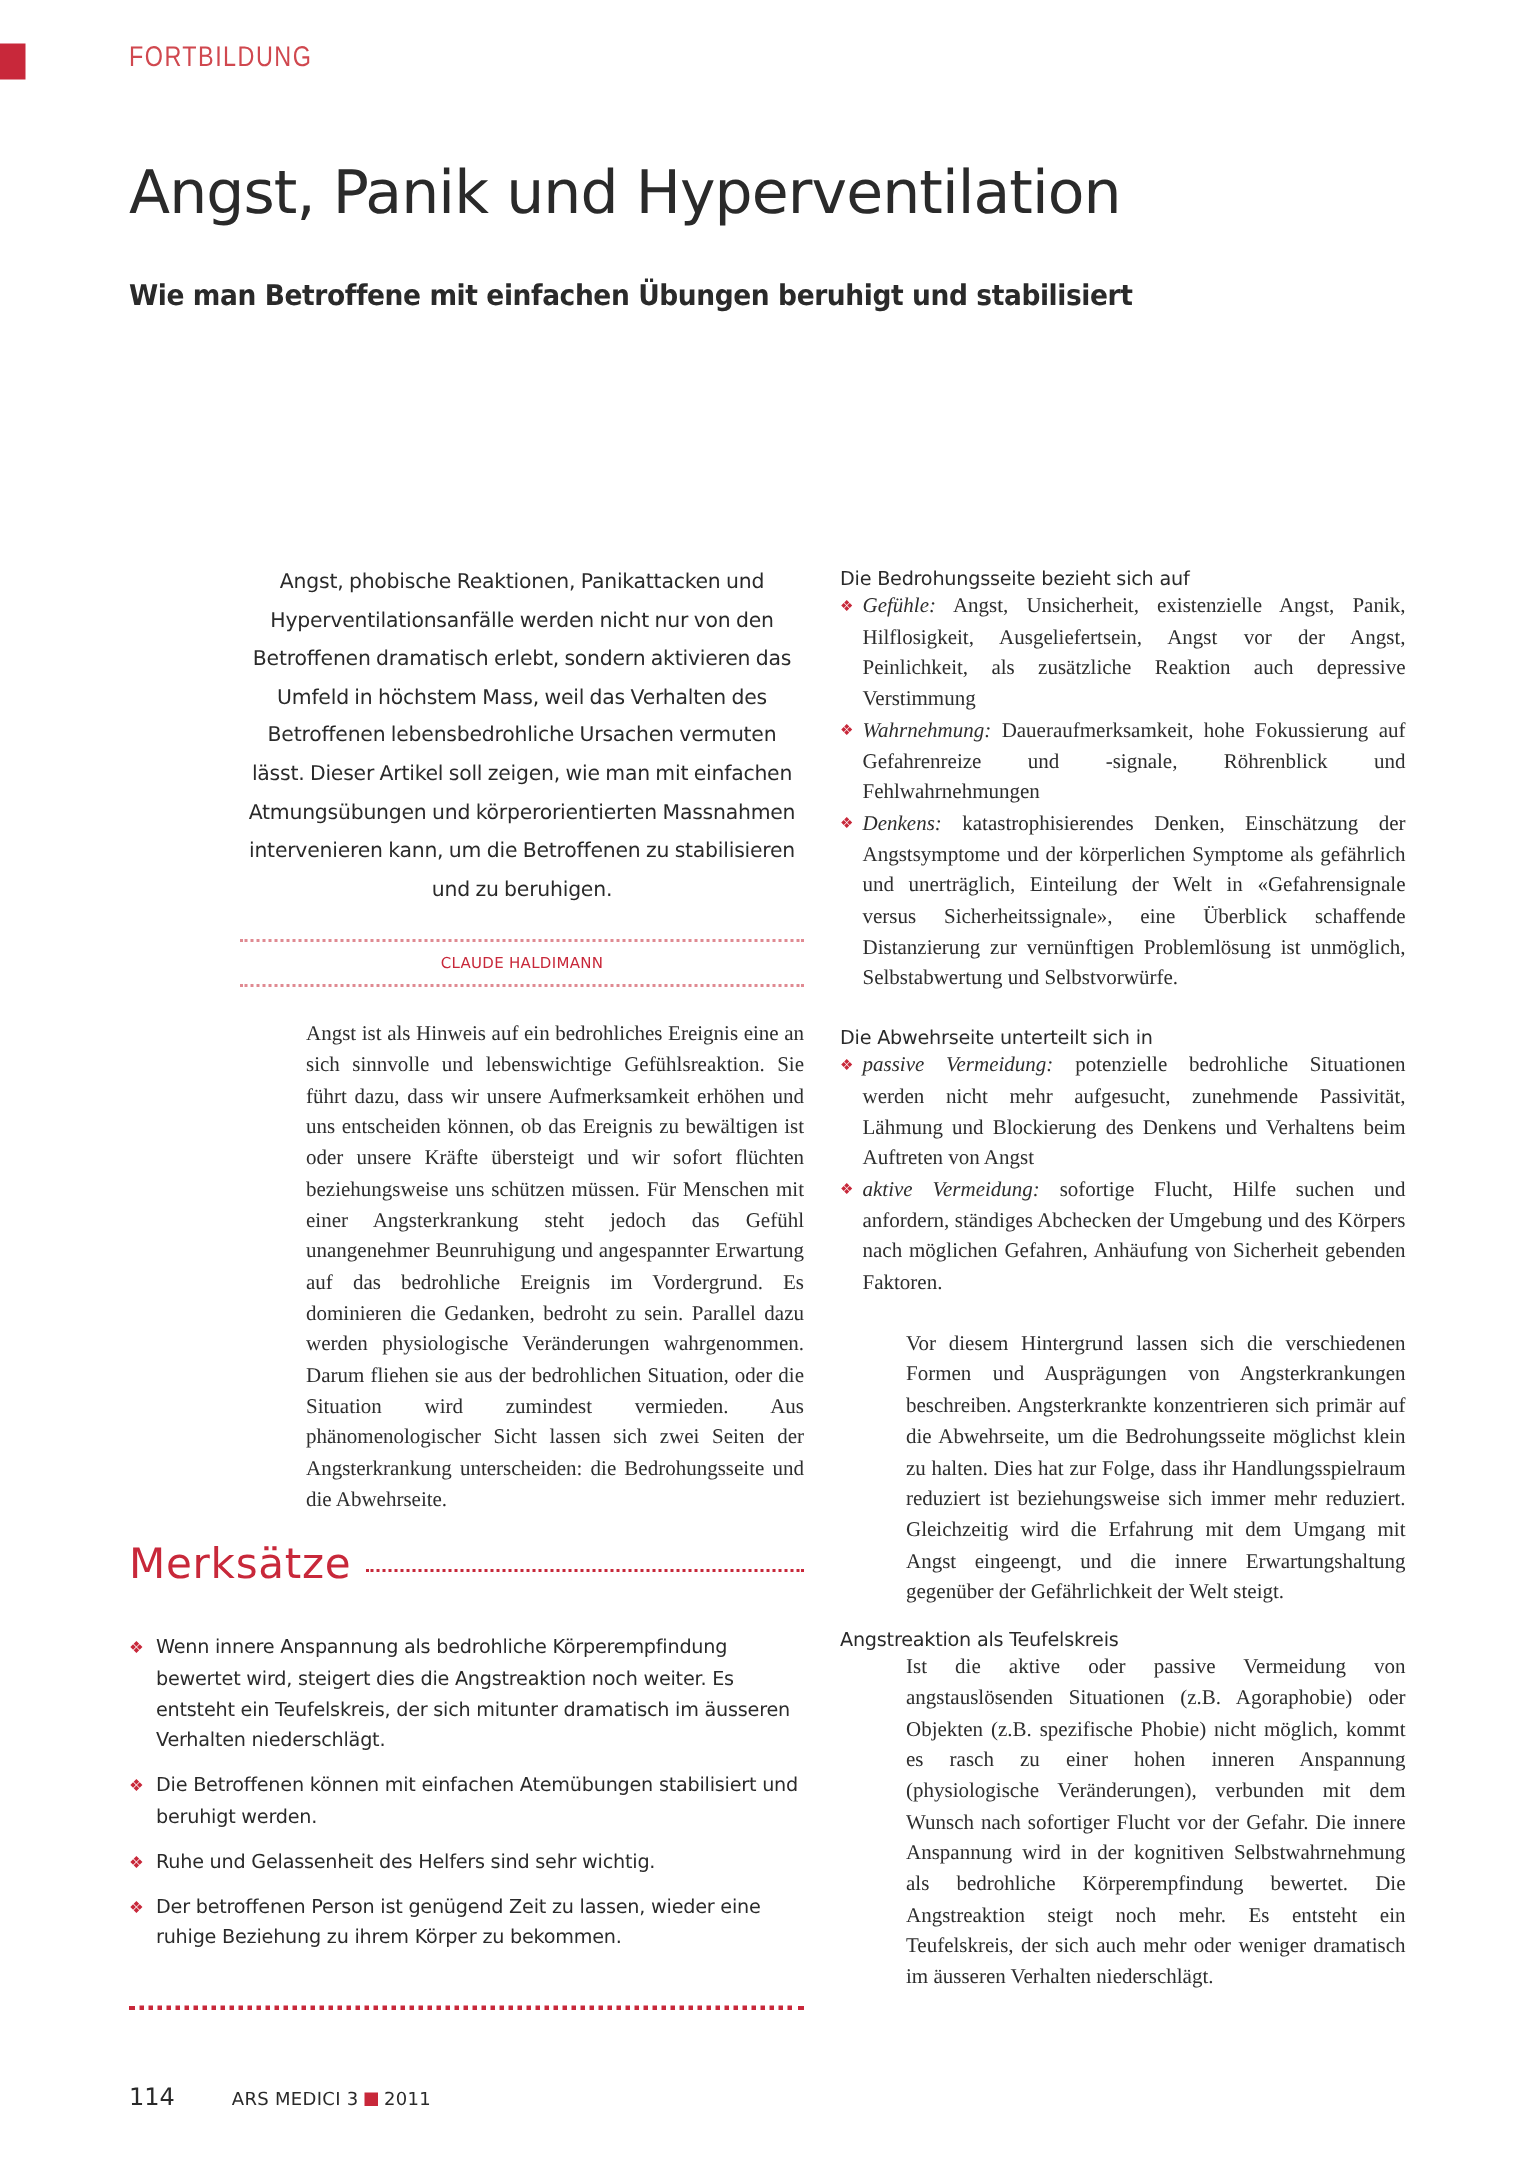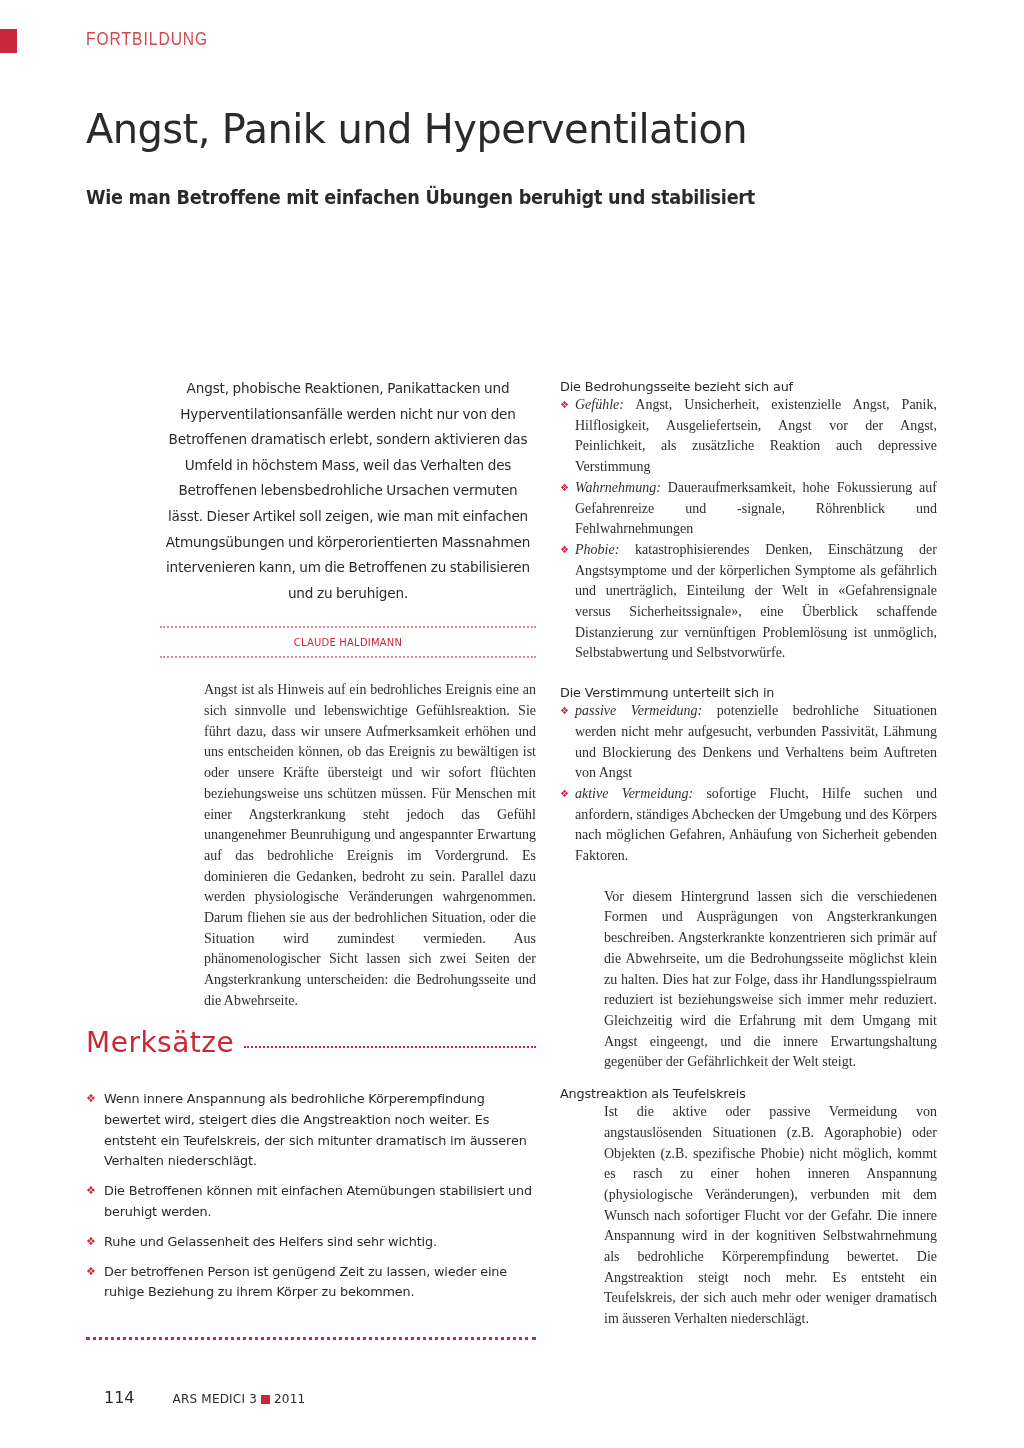--- a/index.html
+++ b/index.html
@@ -34,21 +34,21 @@
     .merk-bottom-dots { position: absolute; left: 86px; top: 1337px; width: 450px; border-bottom: 3px dotted #c8283a; }
 
     .sub-head { font-family: "DejaVu Sans", sans-serif; font-size: 12.8px; line-height: 17px; color: #2a2a2a; letter-spacing: -0.15px; }
     .r-list { list-style: none; }
     .r-list li { position: relative; padding-left: 15px; font-family: "Liberation Serif", serif; font-size: 14px; line-height: 20.7px; color: #2e2e2e; text-align: justify; }
     .r-list li .bullet { font-size: 10px; line-height: 20.7px; }
     .r-list li i { font-style: italic; }
     .gap { height: 20px; }
     .gap-sm { height: 12px; }
 
-    .footer { position: absolute; left: 104px; top: 1388px; display: flex; align-items: baseline; }
+    .footer { position: absolute; left: 86px; top: 1388px; display: flex; align-items: baseline; }
     .page-num { font-family: "DejaVu Sans", sans-serif; font-size: 16px; color: #2a2a2a; margin-right: 38px; }
     .journal { font-family: "DejaVu Sans", sans-serif; font-size: 12px; color: #2a2a2a; letter-spacing: 0.2px; display: flex; align-items: center; }
     .journal .sq { display: inline-block; width: 9px; height: 9px; background: #c8283a; margin: 0 4px; }
   </style>
 </head>
 <body>
 
 <div class="red-marker"></div>
 <div class="section-label">FORTBILDUNG</div>
 
@@ -75,26 +75,26 @@
     <li><span class="bullet">❖</span><span>Der betroffenen Person ist genügend Zeit zu lassen, wieder eine ruhige Beziehung zu ihrem Körper zu bekommen.</span></li>
   </ul>
 </div>
 <div class="merk-bottom-dots"></div>
 
 <div class="col-right">
   <div class="sub-head">Die Bedrohungsseite bezieht sich auf</div>
   <ul class="r-list">
     <li><span class="bullet">❖</span><i>Gefühle:</i> <span>Angst, Unsicherheit, existenzielle Angst, Panik, Hilflosigkeit, Ausgeliefertsein, Angst vor der Angst, Peinlichkeit, als zusätzliche Reaktion auch depressive Verstimmung</span></li>
     <li><span class="bullet">❖</span><i>Wahrnehmung:</i> <span>Daueraufmerksamkeit, hohe Fokussierung auf Gefahrenreize und -signale, Röhrenblick und Fehlwahrnehmungen</span></li>
-    <li><span class="bullet">❖</span><i>Phobie:</i> <span>katastrophisierendes Denken, Einschätzung der Angstsymptome und der körperlichen Symptome als gefährlich und unerträglich, Einteilung der Welt in «Gefahrensignale versus Sicherheitssignale», eine Überblick schaffende Distanzierung zur vernünftigen Problemlösung ist unmöglich, Selbstabwertung und Selbstvorwürfe.</span></li>
+    <li><span class="bullet">❖</span><i>Denkens:</i> <span>katastrophisierendes Denken, Einschätzung der Angstsymptome und der körperlichen Symptome als gefährlich und unerträglich, Einteilung der Welt in «Gefahrensignale versus Sicherheitssignale», eine Überblick schaffende Distanzierung zur vernünftigen Problemlösung ist unmöglich, Selbstabwertung und Selbstvorwürfe.</span></li>
   </ul>
   <div class="gap"></div>
-  <div class="sub-head">Die Verstimmung unterteilt sich in</div>
+  <div class="sub-head">Die Abwehrseite unterteilt sich in</div>
   <ul class="r-list">
-    <li><span class="bullet">❖</span><i>passive Vermeidung:</i> <span>potenzielle bedrohliche Situationen werden nicht mehr aufgesucht, verbunden Passivität, Lähmung und Blockierung des Denkens und Verhaltens beim Auftreten von Angst</span></li>
+    <li><span class="bullet">❖</span><i>passive Vermeidung:</i> <span>potenzielle bedrohliche Situationen werden nicht mehr aufgesucht, zunehmende Passivität, Lähmung und Blockierung des Denkens und Verhaltens beim Auftreten von Angst</span></li>
     <li><span class="bullet">❖</span><i>aktive Vermeidung:</i> <span>sofortige Flucht, Hilfe suchen und anfordern, ständiges Abchecken der Umgebung und des Körpers nach möglichen Gefahren, Anhäufung von Sicherheit gebenden Faktoren.</span></li>
   </ul>
   <div class="gap"></div>
   <p class="body-text">Vor diesem Hintergrund lassen sich die verschiedenen Formen und Ausprägungen von Angsterkrankungen beschreiben. Angsterkrankte konzentrieren sich primär auf die Abwehrseite, um die Bedrohungsseite möglichst klein zu halten. Dies hat zur Folge, dass ihr Handlungsspielraum reduziert ist beziehungsweise sich immer mehr reduziert. Gleichzeitig wird die Erfahrung mit dem Umgang mit Angst eingeengt, und die innere Erwartungshaltung gegenüber der Gefährlichkeit der Welt steigt.</p>
   <div class="gap-sm"></div>
   <div class="sub-head">Angstreaktion als Teufelskreis</div>
   <p class="body-text">Ist die aktive oder passive Vermeidung von angstauslösenden Situationen (z.B. Agoraphobie) oder Objekten (z.B. spezifische Phobie) nicht möglich, kommt es rasch zu einer hohen inneren Anspannung (physiologische Veränderungen), verbunden mit dem Wunsch nach sofortiger Flucht vor der Gefahr. Die innere Anspannung wird in der kognitiven Selbstwahrnehmung als bedrohliche Körperempfindung bewertet. Die Angstreaktion steigt noch mehr. Es entsteht ein Teufelskreis, der sich auch mehr oder weniger dramatisch im äusseren Verhalten niederschlägt.</p>
 </div>
 
 <div class="footer">

